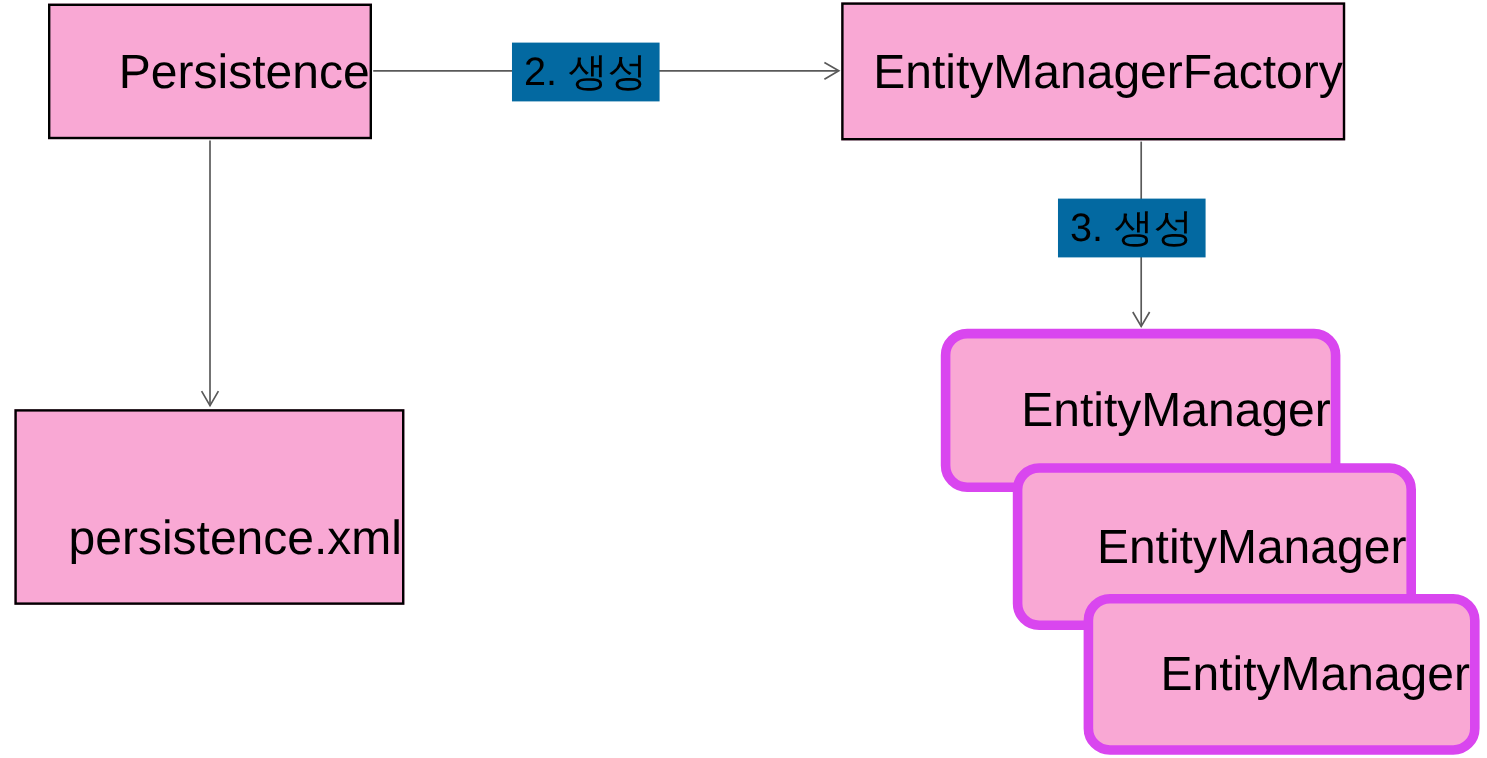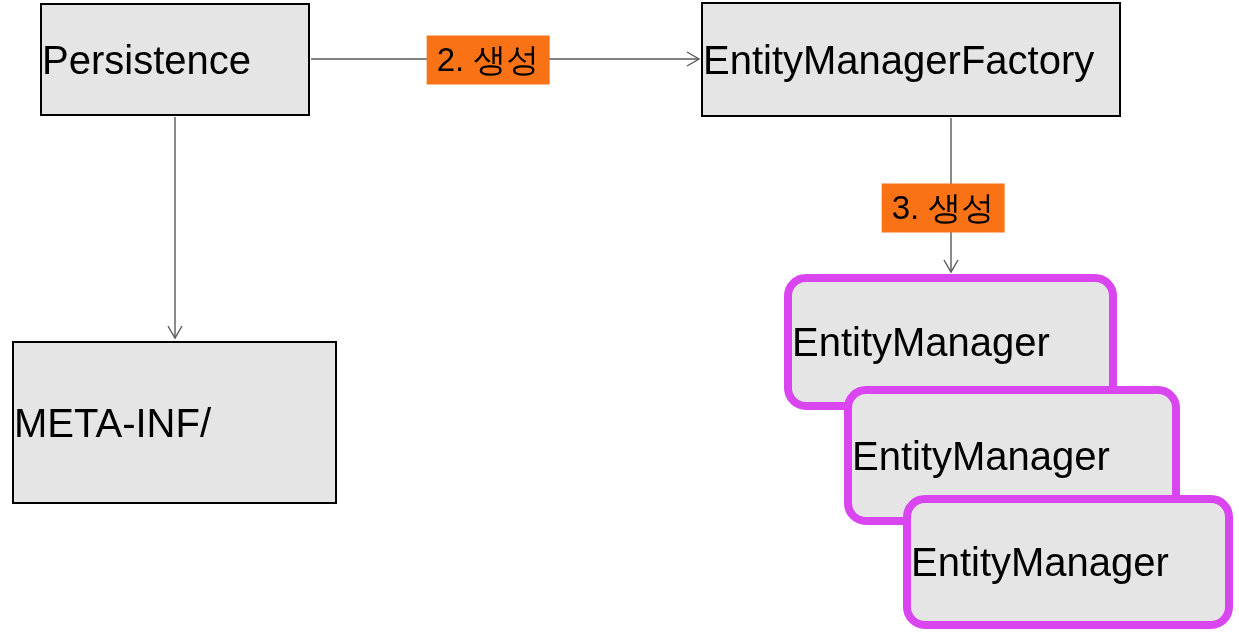--- a/index.html
+++ b/index.html
@@ -18,24 +18,24 @@
   }
   .connectors {
     position: absolute;
     left: 0;
     top: 0;
     z-index: 0;
   }
   .node {
     position: absolute;
     box-sizing: border-box;
-    background: #e5e5e5;
+    background: #f9a8d4;
     display: flex;
     align-items: center;
-    justify-content: flex-start;
+    justify-content: flex-end;
     text-align: center;
   }
   .node.rect {
     border: 2px solid #000000;
   }
   .node.rounded {
     border: 8px solid #d946ef;
     border-radius: 22px;
   }
   .node .node-label {
@@ -46,29 +46,29 @@
   }
   #node-persistence { left: 40px;  top: 3px;   width: 270px; height: 113px; z-index: 1; }
   #node-emf         { left: 701px; top: 2px;   width: 420px; height: 115px; z-index: 1; }
   #node-metainf     { left: 12px;  top: 341px; width: 325px; height: 163px; z-index: 1; }
   #node-em1         { left: 784px; top: 274px; width: 333px; height: 136px; z-index: 2; }
   #node-em2         { left: 844px; top: 386px; width: 336px; height: 139px; z-index: 3; }
   #node-em3         { left: 903px; top: 495px; width: 330px; height: 134px; z-index: 4; }
   .edge-label {
     position: absolute;
     transform: translate(-50%, -50%);
-    background: #f97316;
+    background: #0369a1;
     padding: 2px 10px;
     font-size: 33px;
     white-space: nowrap;
     z-index: 5;
   }
   #edge-label-config  { left: 175px; top: 207px; }
   #edge-label-factory { left: 488px; top: 60px;  }
-  #edge-label-em      { left: 943px; top: 190px; margin-top: 18px; }
+  #edge-label-em      { left: 943px; top: 190px; }
 </style>
 </head>
 <body>
 
 <div class="diagram">
 
   <svg class="connectors" width="1239" height="632" viewBox="0 0 1239 632">
 
     <line x1="311" y1="59" x2="698" y2="59" stroke="#595959" stroke-width="1.4"></line>
     <polyline points="687,52 699,59 687,66" fill="none" stroke="#595959" stroke-width="1.4"></polyline>
@@ -83,21 +83,22 @@
   <div class="node rect" id="node-persistence">
     <span class="node-label">Persistence</span>
   </div>
 
   <div class="node rect" id="node-emf">
     <span class="node-label">EntityManagerFactory</span>
   </div>
 
   <div class="node rect" id="node-metainf">
     <span class="node-label">
-      <span>META-INF/</span><br>
+      <br>
+      <span>persistence.xml</span>
     </span>
   </div>
 
   <div class="node rounded" id="node-em1">
     <span class="node-label">EntityManager</span>
   </div>
 
   <div class="node rounded" id="node-em2">
     <span class="node-label">EntityManager</span>
   </div>

